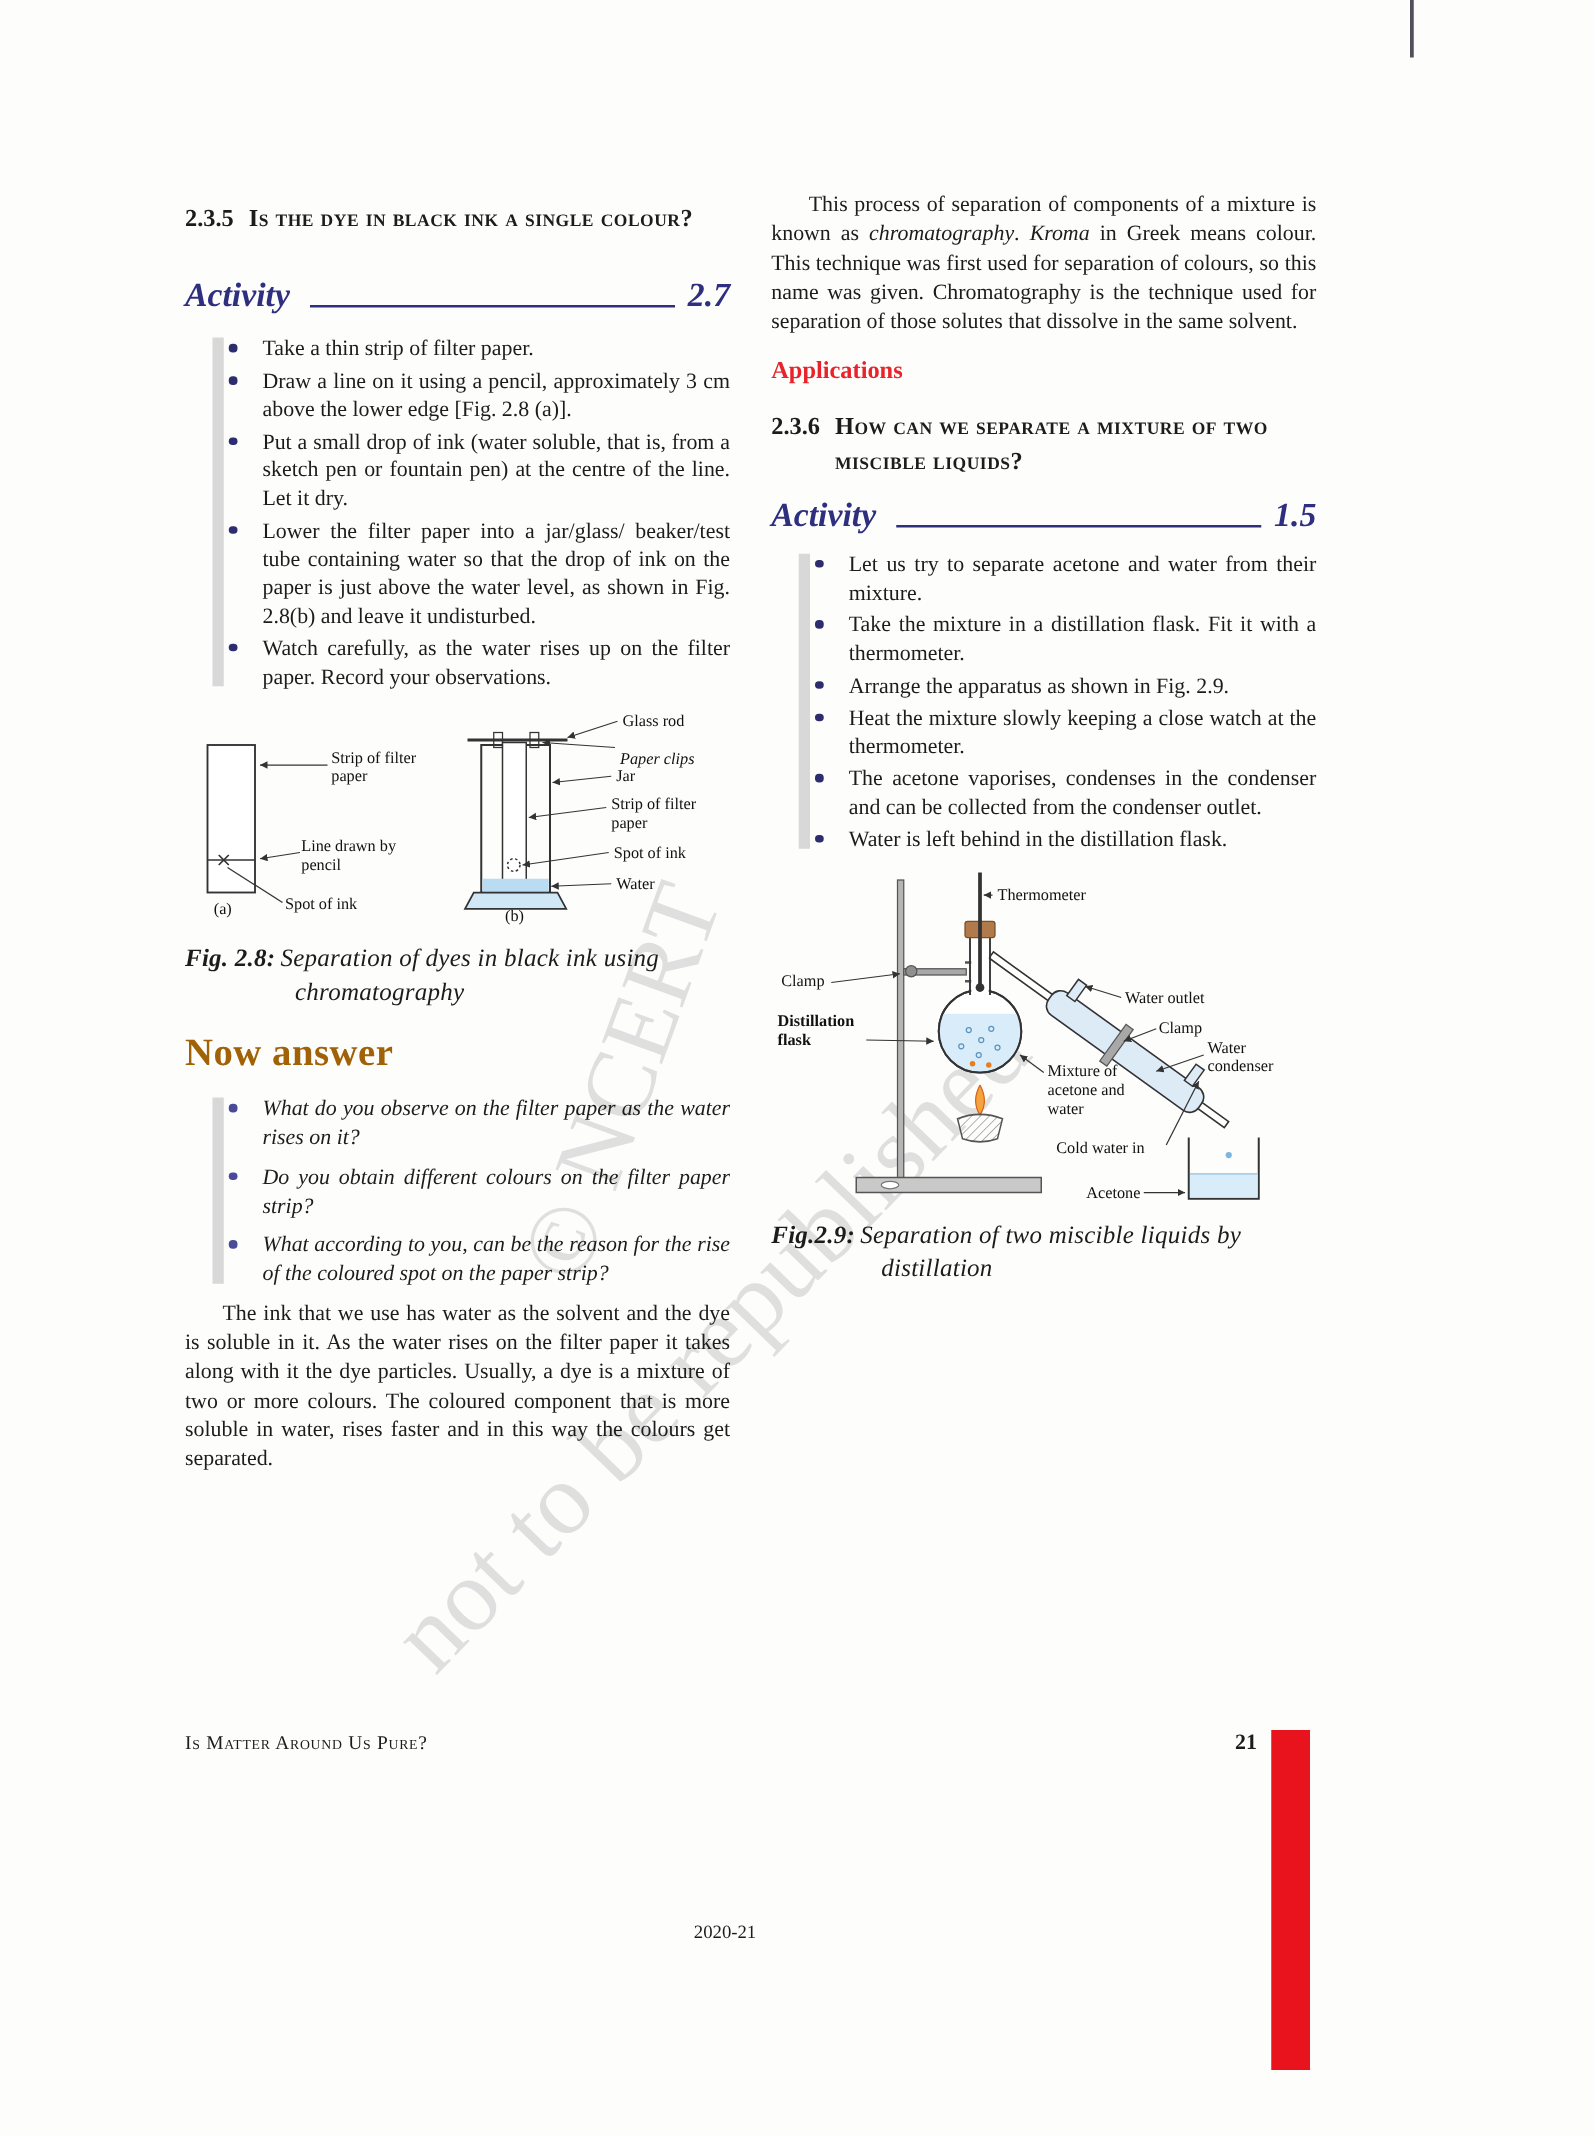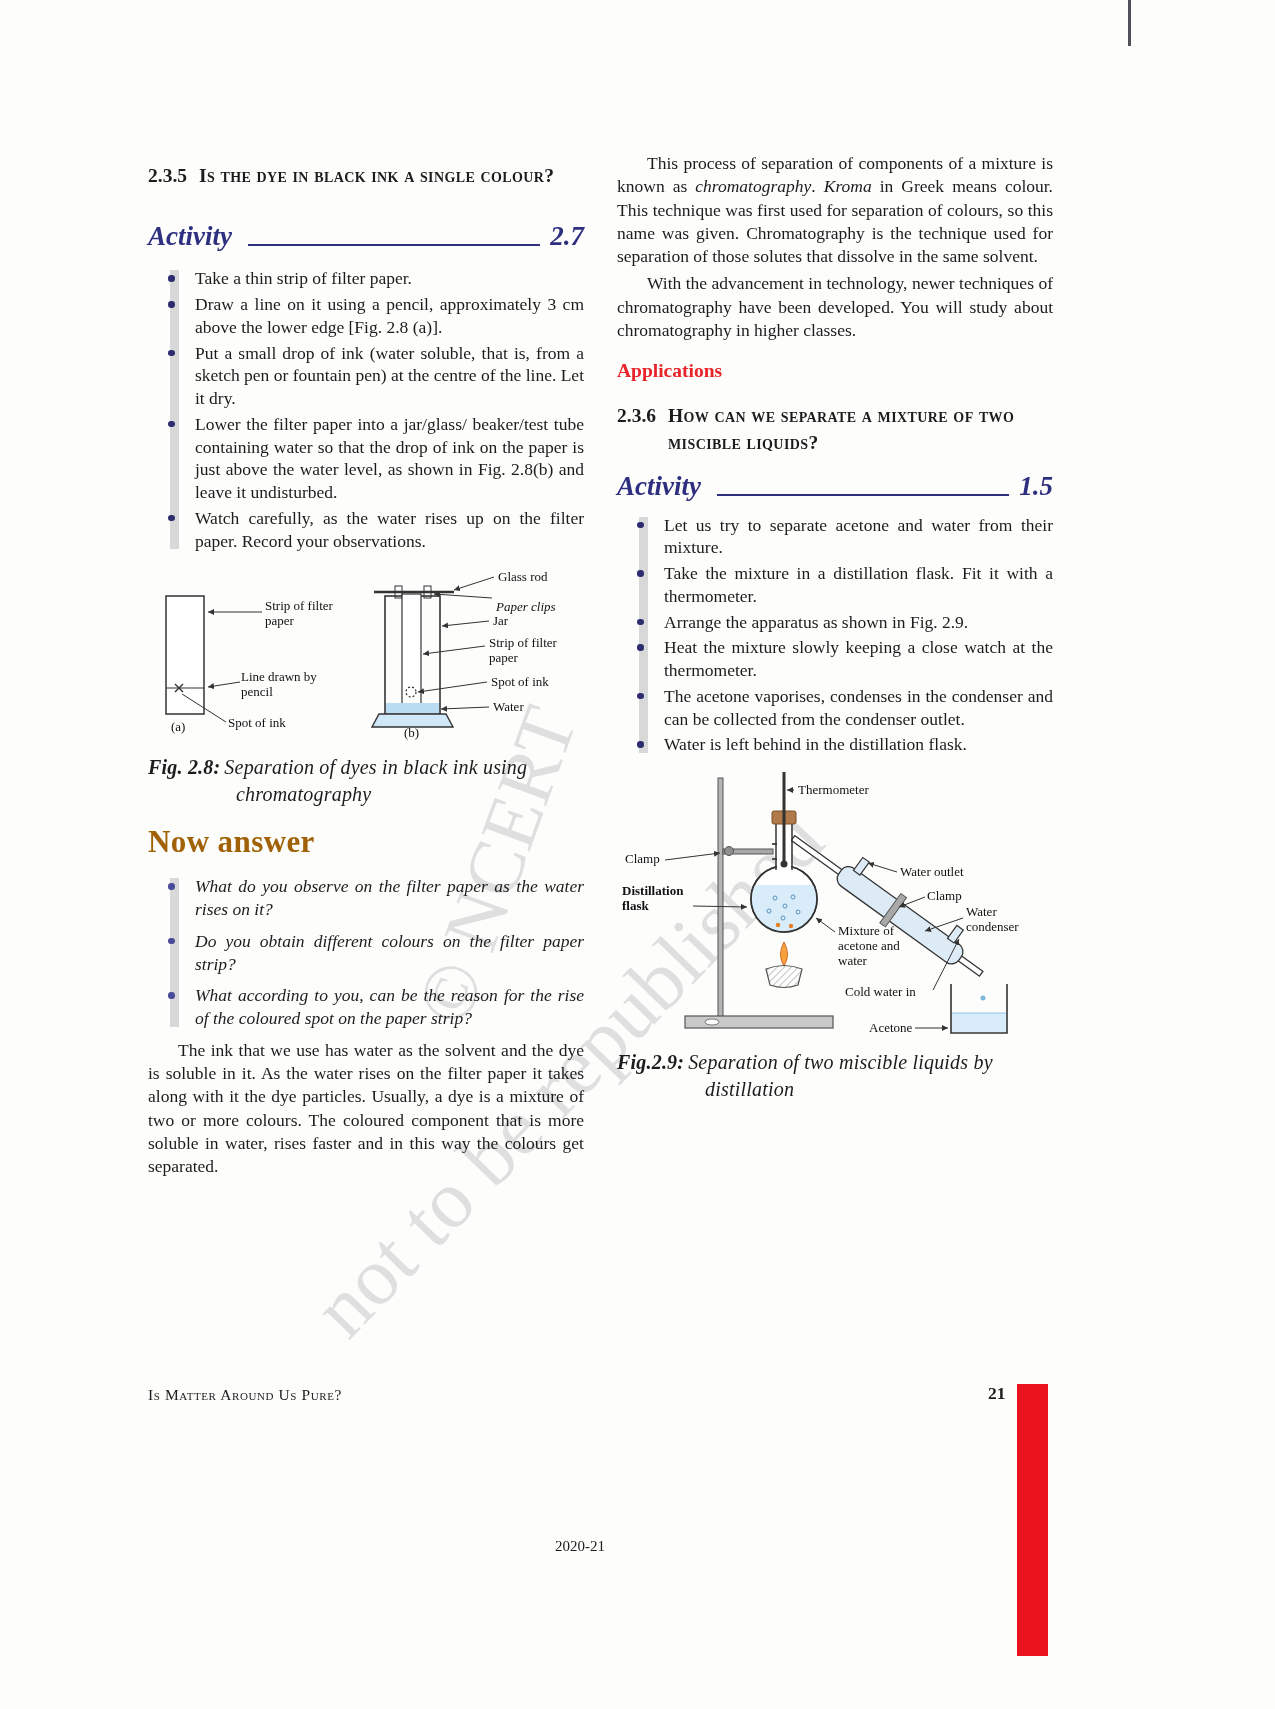--- a/index.html
+++ b/index.html
@@ -19,21 +19,21 @@
   .indent { text-indent:30px; }
   .em { font-style:italic; }
 
   .sec-heading { display:flex; gap:12px; font-size:19.5px; font-weight:bold; line-height:1.4; }
   .sec-num { flex:0 0 auto;text-align:right; }
   .sec-title { font-variant:small-caps; letter-spacing:0.4px; }
 
   .activity-head { display:flex; align-items:flex-end; color:#2f2f80; font-style:italic; font-weight:bold; font-size:27px; margin-top:32px; }
   .activity-rule { flex:1; border-bottom:2px solid #2f2f80; margin:0 10px 6px 16px; }
 
-  .strip-list { list-style:none; position:relative; margin:15px 0 0 22px; padding-left:25px; }
+  .strip-list { list-style:none; position:relative; margin:15px 0 0 22px; padding-left:40px; }
   .strip-list::before { content:""; position:absolute; left:0; top:3px; bottom:3px; width:9px; background:#d8d8d8; }
   .strip-list li { position:relative; font-size:17.5px; line-height:1.3; text-align:justify; margin-bottom:3px; }
   .strip-list li::before { content:""; position:absolute; left:-27px; top:8px; width:6.5px; height:6.5px; border-radius:50%; background:#2c2c6e; }
   .questions li { font-style:italic; margin-bottom:9px; }
   .questions li::before { background:#4a4a9a; }
 
   .fig { position:relative; width:436px; margin-top:14px; }
   .fig-svg { display:block; }
   .fig-label { position:absolute; font-size:13px; line-height:1.13; color:#111; }
 
@@ -146,21 +146,20 @@
       <li>What according to you, can be the reason for the rise of the coloured spot on the paper strip?</li>
     </ul>
 
     <p class="body-para indent" style="margin-top:8px;">The ink that we use has water as the solvent and the dye is soluble in it. As the water rises on the filter paper it takes along with it the dye particles. Usually, a dye is a mixture of two or more colours. The coloured component that is more soluble in water, rises faster and in this way the colours get separated.</p>
   </div>
 
   <div class="col col-right">
 
     <p class="body-para indent"><span>This process of separation of components of a mixture is known as </span><span class="em">chromatography</span><span>. </span><span class="em">Kroma</span><span> in Greek means colour. This technique was first used for separation of colours, so this name was given. Chromatography is the technique used for separation of those solutes that dissolve in the same solvent.</span></p>
 
-    <p class="body-para indent" style="margin-top:4px;">With the advancement in technology, newer techniques of chromatography have been developed. You will study about chromatography in higher classes.</p>
 
     <h3 class="applications">Applications</h3>
 
     <div class="sec-heading m-top-sec">
       <span class="sec-num">2.3.6</span>
       <span class="sec-title">How can we separate a mixture of two miscible liquids?</span>
     </div>
 
     <div class="activity-head" style="margin-top:14px;">
       <span>Activity</span>

